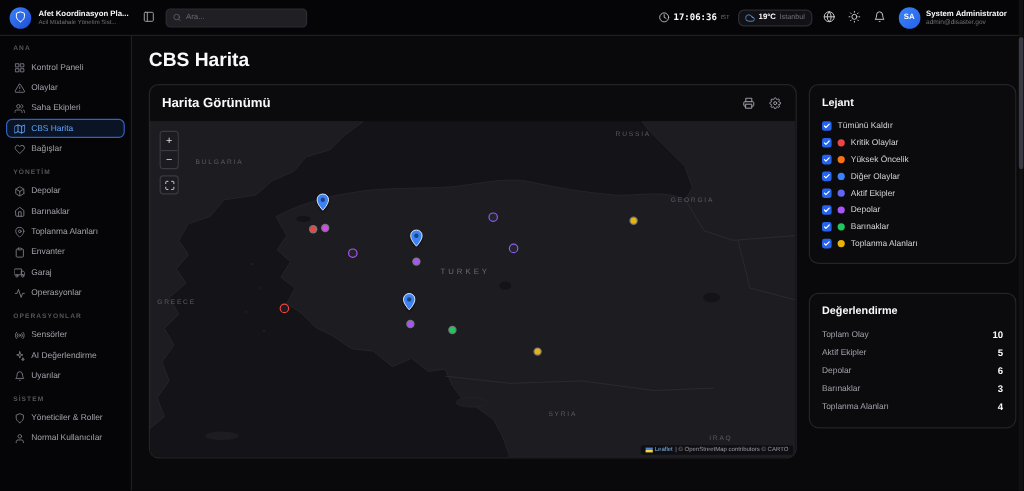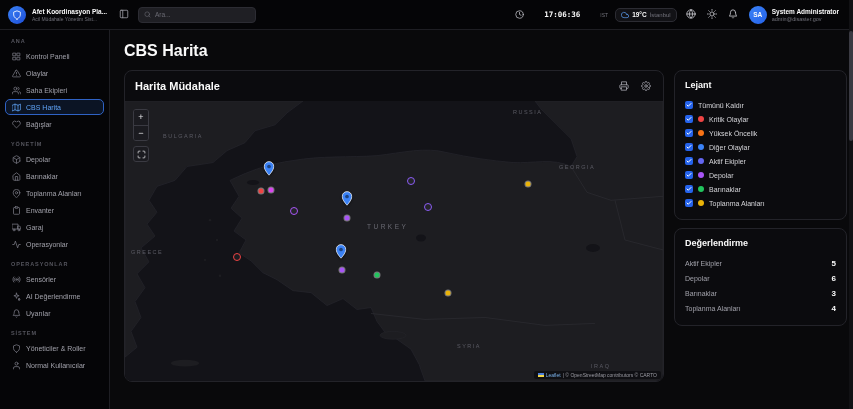--- a/index.html
+++ b/index.html
@@ -18,21 +18,21 @@
   .brand-sub{font-size:5px;color:#71717a;white-space:nowrap;margin-top:1px}
   .panel-toggle{width:15px;height:15px;background:none;border:none;color:#9a9aa2;
     display:flex;align-items:center;justify-content:center;cursor:pointer}
   .panel-toggle svg{width:10px;height:10px}
   .search{width:118px;height:16px;background:#1f1f24;border:1px solid #2c2c33;border-radius:4px;
     display:flex;align-items:center;gap:4px;padding:0 5px;color:#6b6b74}
   .search .icon svg{width:7px;height:7px;display:block}
   .search input{flex:1;min-width:10px;background:transparent;border:none;outline:none;color:#d4d4d8;font-size:6.5px}
   .search input::placeholder{color:#6b6b74}
   .spacer{flex:1}
-  .clock{display:flex;align-items:center;gap:20px;color:#c6c6cc}
+  .clock{display:flex;align-items:center;gap:3px;color:#c6c6cc}
   .clock .icon svg{width:9px;height:9px;display:block}
   .time{font-family:"DejaVu Sans Mono",monospace;font-size:7.5px;font-weight:bold;color:#fafafa}
   .tz{font-size:5px;color:#71717a}
   .weather{display:flex;align-items:center;gap:3px;border:1px solid #2c2c33;border-radius:5px;
     padding:2px 5px;background:#121216}
   .weather .icon{color:#60a5fa}.weather .icon svg{width:8px;height:8px;display:block}
   .temp{font-size:6.5px;font-weight:bold}
   .city{font-size:6px;color:#71717a}
   .hbtn{width:14px;height:14px;background:none;border:none;color:#c6c6cc;
     display:flex;align-items:center;justify-content:center;cursor:pointer}
@@ -87,21 +87,21 @@
   .zoomctl button + button{border-top:1px solid #3a3a42}
   .fsbtn{position:absolute;left:8px;top:45px;width:16px;height:16px;background:#1b1b20;
     border:1px solid #3a3a42;border-radius:3px;color:#e4e4e7;z-index:4;
     display:flex;align-items:center;justify-content:center;cursor:pointer}
   .fsbtn svg{width:9px;height:9px}
   .attribution{position:absolute;right:2px;bottom:2px;background:rgba(14,14,17,.88);border-radius:2px;
     padding:1px 4px;font-size:5px;color:#9a9aa2;display:flex;align-items:center;gap:2px;z-index:4}
   .attribution .link{color:#7ab0e8;cursor:pointer}
   .flag{width:6px;height:4px;display:inline-block;background:linear-gradient(#4a7edb 50%,#f2d648 50%)}
 
-  .right{width:173px;display:flex;flex-direction:column;gap:8px;flex:none}
+  .right{width:173px;display:flex;flex-direction:column;gap:24px;flex:none}
   .card{background:#0b0b0e;border:1px solid #232329;border-radius:8px;padding:9px 10px}
   .card h3{font-size:9px;font-weight:bold;margin-bottom:8px}
   .litem{display:flex;align-items:center;gap:5px;height:14px;cursor:pointer}
   .checkbox{width:8px;height:8px;border-radius:2px;background:#2563eb;flex:none;
     display:flex;align-items:center;justify-content:center}
   .checkbox svg{width:6px;height:6px;display:block}
   .ldot{width:6px;height:6px;border-radius:50%;flex:none}
   .llabel{font-size:7px;color:#d4d4d8;white-space:nowrap}
   .stat-row{display:flex;justify-content:space-between;align-items:center;height:15px}
   .stat-label{font-size:7px;color:#a1a1aa}
@@ -359,21 +359,21 @@
       </div>
   </aside>
 
   <main>
     <h1 class="page-title">CBS Harita</h1>
 
     <div class="content">
 
       <section class="map-card">
         <div class="card-head">
-          <h2>Harita Müdahale</h2>
+          <h2>Harita Görünümü</h2>
           <button class="chbtn">
             <span class="icon"><svg viewBox="0 0 24 24" fill="none" stroke="currentColor" stroke-width="2" stroke-linecap="round" stroke-linejoin="round">
                   <polyline points="6 9 6 2 18 2 18 9"></polyline>
                   <path d="M6 18H4a2 2 0 0 1-2-2v-5a2 2 0 0 1 2-2h16a2 2 0 0 1 2 2v5a2 2 0 0 1-2 2h-2"></path>
                   <rect x="6" y="14" width="12" height="8"></rect>
                 </svg></span>
           </button>
           <button class="chbtn">
             <span class="icon"><svg viewBox="0 0 24 24" fill="none" stroke="currentColor" stroke-width="2" stroke-linecap="round" stroke-linejoin="round">
                   <circle cx="12" cy="12" r="3"></circle>
@@ -538,20 +538,24 @@
                 </span>
                 <span class="ldot" style="background: rgb(234, 179, 8);"></span>
                 <span class="llabel">Toplanma Alanları</span>
               </div>
             </div>
         </section>
         <section class="card">
           <h3>Değerlendirme</h3>
           <div id="stats-rows">
               <div class="stat-row">
+                <span class="stat-label">Toplam Olay</span>
+                <span class="stat-value">10</span>
+              </div>
+              <div class="stat-row">
                 <span class="stat-label">Aktif Ekipler</span>
                 <span class="stat-value">5</span>
               </div>
               <div class="stat-row">
                 <span class="stat-label">Depolar</span>
                 <span class="stat-value">6</span>
               </div>
               <div class="stat-row">
                 <span class="stat-label">Barınaklar</span>
                 <span class="stat-value">3</span>

